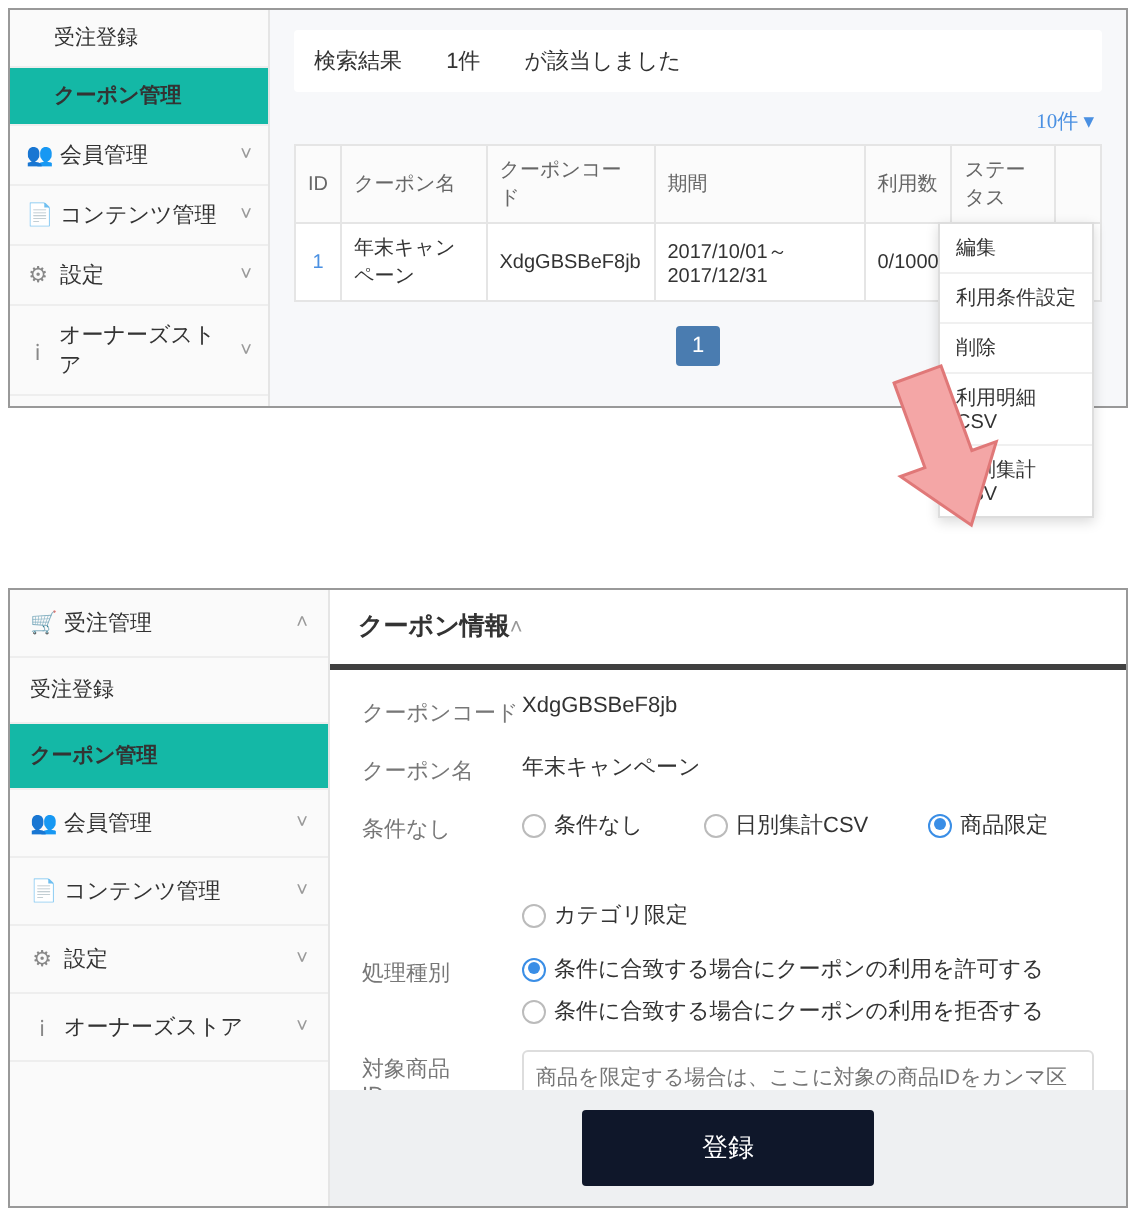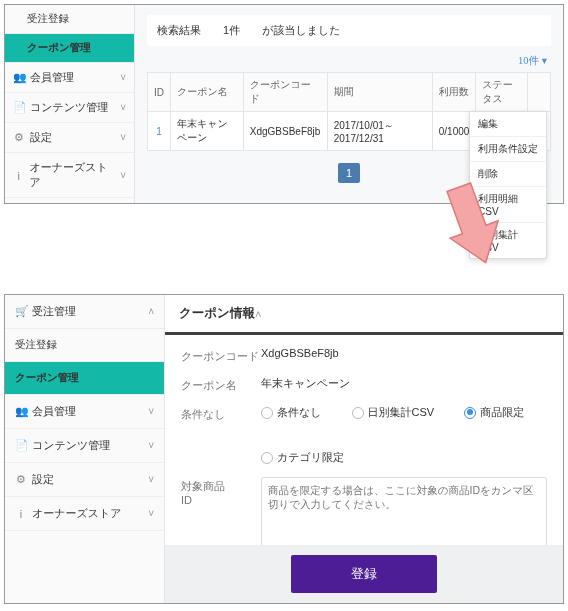--- a/index.html
+++ b/index.html
@@ -46,21 +46,21 @@
 .frow { display: flex; margin-bottom: 12px; align-items: flex-start; }
 .flabel { width: 80px; color: #777; padding-top: 2px; }
 .fval { flex: 1; color: #333; }
 .radio-row { display: flex; flex-wrap: wrap; gap: 30px; align-items: center; }
 .radio-opt { display: flex; align-items: center; gap: 4px; cursor: pointer; }
 .radio { width: 12px; height: 12px; border: 1.5px solid #bbb; border-radius: 50%; display: inline-block; position: relative; }
 .radio.checked { border-color: #3a8ee6; }
 .radio.checked::after { content:''; position:absolute; width:6px; height:6px; background:#3a8ee6; border-radius:50%; top:1.5px; left:1.5px; }
 textarea { width: 100%; height: 70px; border: 1px solid #ddd; border-radius: 3px; padding: 6px; font-size: 10.5px; color: #aaa; resize: none; font-family: inherit; }
 .submit-bar { position: absolute; bottom: 0; left: 0; right: 0; background: #eef0f2; padding: 10px; text-align: center; }
-.submit-btn { background: #4c1d95; color: #fff; border: none; padding: 10px 60px; font-size: 13px; border-radius: 2px; cursor: pointer; }
+.submit-btn { background: #0f172a; color: #fff; border: none; padding: 10px 60px; font-size: 13px; border-radius: 2px; cursor: pointer; }
 </style>
 </head>
 <body>
 
 <div class="panel top-panel">
   <div class="sidebar">
     <div class="side-item sub">
         <span>受注登録</span>
       </div>
     <div class="side-item sub active">
@@ -196,20 +196,33 @@
               <span class="radio checked"></span>
               <span>商品限定</span>
             </div>
           <div class="radio-opt">
               <span class="radio"></span>
               <span>カテゴリ限定</span>
             </div>
         </div>
       </div>
       <div class="frow">
+        <div class="flabel">処理種別</div>
+        <div class="fval">
+          <div class="radio-opt" style="margin-bottom:6px">
+              <span class="radio checked"></span>
+              <span>条件に合致する場合にクーポンの利用を許可する</span>
+            </div>
+          <div class="radio-opt">
+              <span class="radio"></span>
+              <span>条件に合致する場合にクーポンの利用を拒否する</span>
+            </div>
+        </div>
+      </div>
+      <div class="frow">
         <div class="flabel" style="white-space:pre-line">対象商品
 ID</div>
         <div class="fval"><textarea placeholder="商品を限定する場合は、ここに対象の商品IDをカンマ区切りで入力してください。" style=""></textarea></div>
       </div>
     </div>
     <div class="submit-bar">
       <button class="submit-btn">登録</button>
     </div>
   </div>
 </div>

